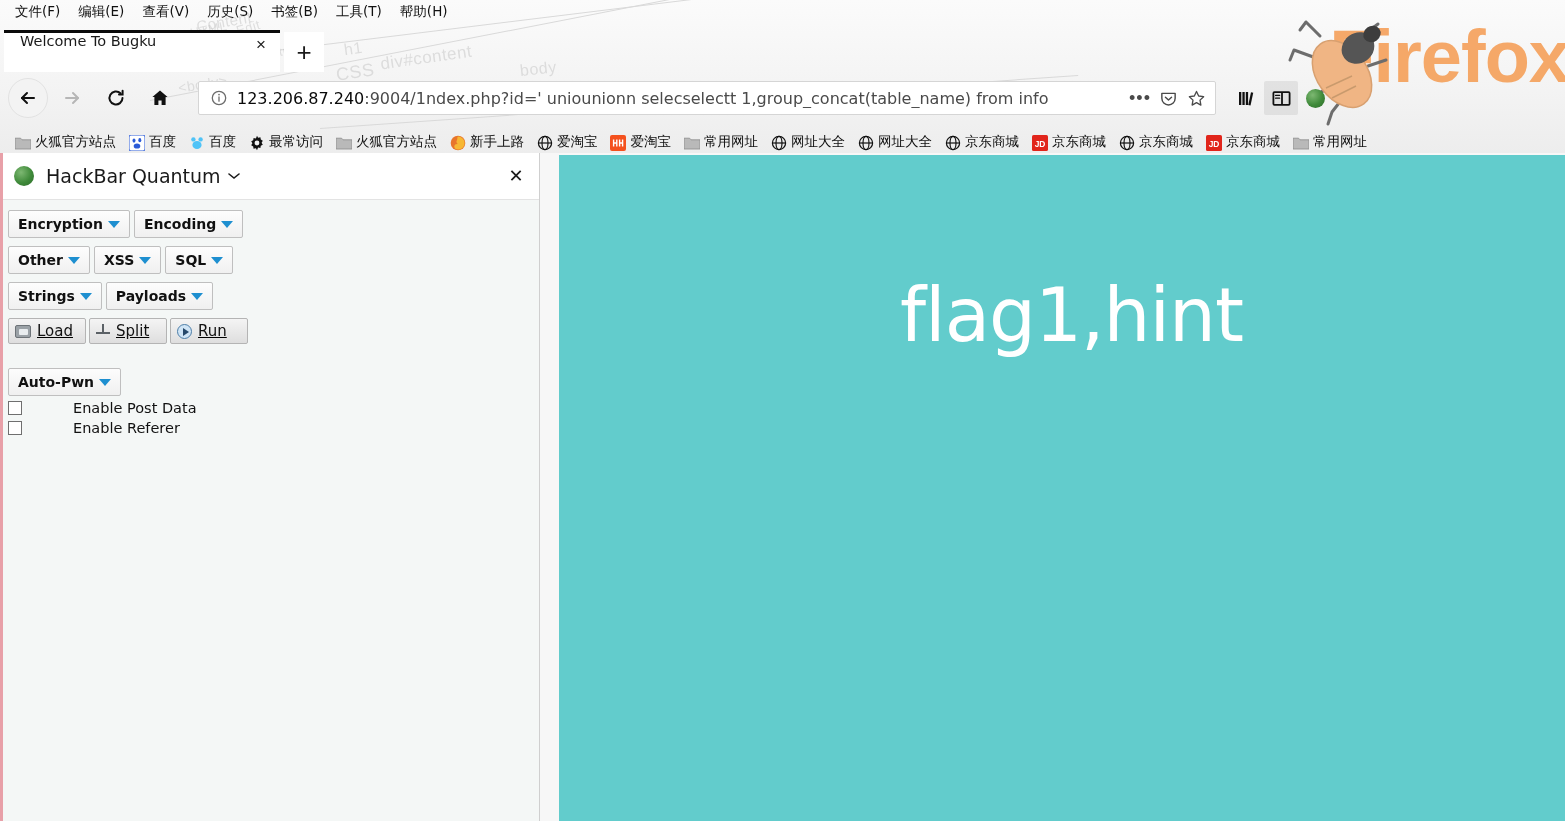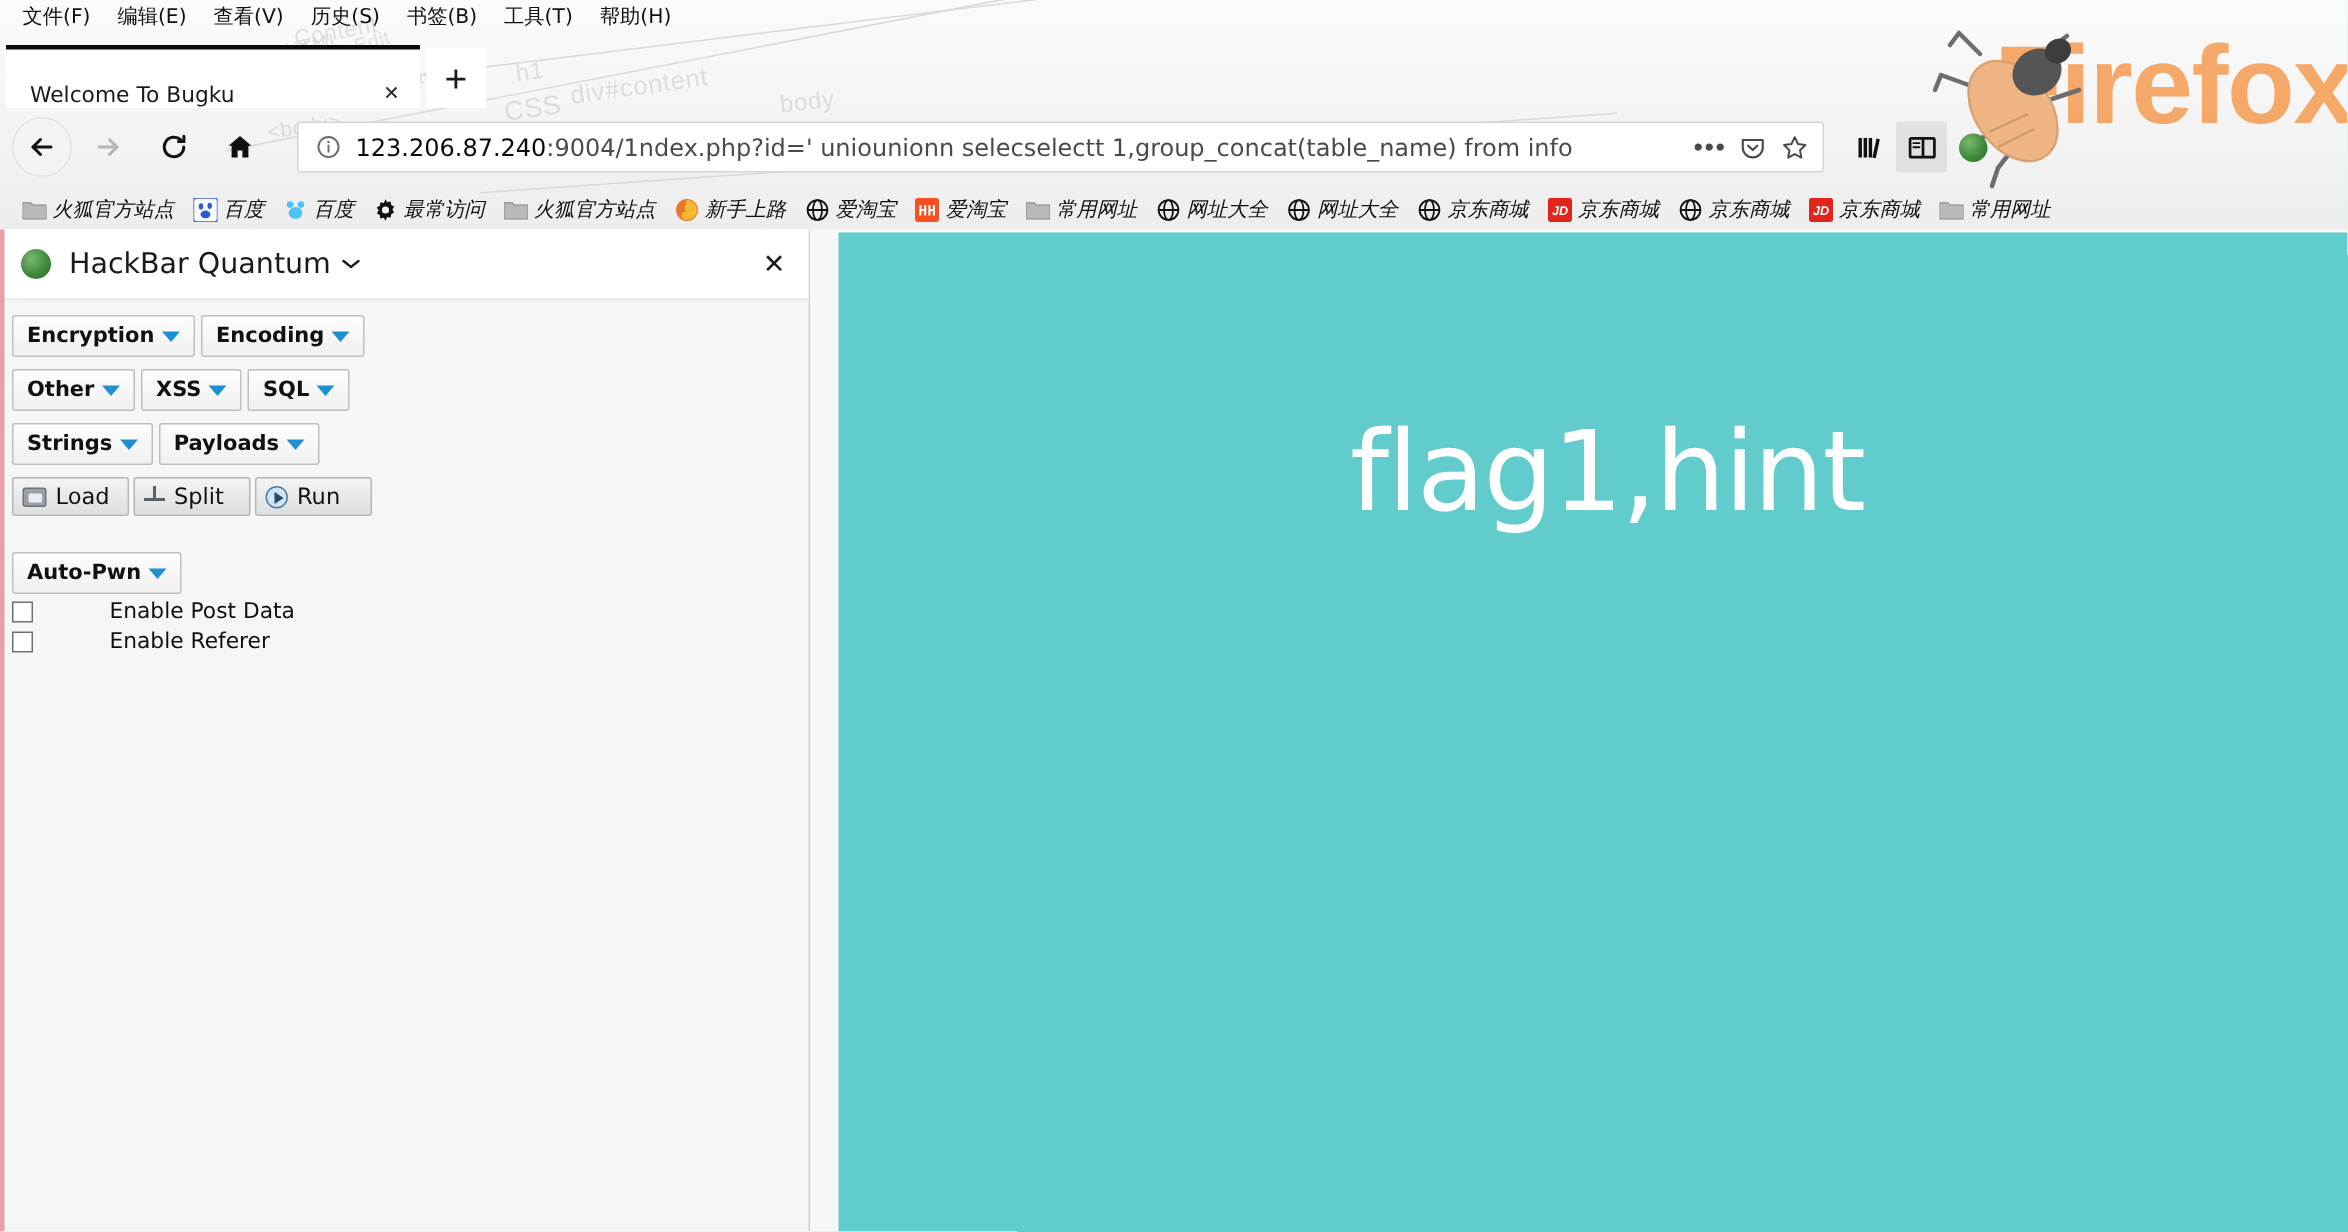--- a/index.html
+++ b/index.html
@@ -73,21 +73,21 @@
   .tabstrip {
     position: absolute; left: 0; top: 30px;
     height: 42px; width: 100%;
     z-index: 5;
   }
   .tab {
     position: absolute; left: 4px; top: 0;
     width: 276px; height: 42px;
     background: #ffffff;
     border-top: 3px solid #0a0a0a;
-    display: flex; align-items: flex-end;
+    display: flex; align-items: flex-start;
     padding: 0 8px 0 16px;
   }
   .tab-title {
     flex: 1;
     font-size: 14.5px;
     color: #1a1a1a;
     white-space: nowrap; overflow: hidden; text-overflow: ellipsis;
     font-family: "DejaVu Sans", sans-serif;
   }
   .tab-close {
@@ -164,28 +164,27 @@
   
   .bookmarks {
     position: absolute; left: 0; top: 126px;
     height: 27px; width: 100%;
     display: flex; align-items: center;
     padding-left: 8px;
     overflow: hidden;
     z-index: 5;
   }
   .bm {
-    display: flex; align-items: center;
+    display: flex; align-items: flex-end;
     padding: 0 6px;
     height: 23px;
     white-space: nowrap;
     font-size: 13.5px;
     color: #0f0f0f;
     font-family: "DejaVu Sans", sans-serif;
-    font-style: italic;
   }
   .bm .bmi {
     width: 17px; height: 17px;
     margin-right: 4px;
     flex: 0 0 17px;
     display: flex; align-items: center; justify-content: center;
   }
 
   
   .content {
@@ -256,21 +255,21 @@
     font-family: "DejaVu Sans", sans-serif;
     white-space: nowrap;
   }
   .hb-btn .dn {
     display: inline-block;
     width: 0; height: 0;
     border-left: 6px solid transparent;
     border-right: 6px solid transparent;
     border-top: 7px solid #1e8fd0;
   }
-  .lsr-row { display: flex; gap: 3px; margin-bottom: 1px; }
+  .lsr-row { display: flex; gap: 3px; margin-bottom: 1px; text-decoration: underline; }
   .lsr {
     background: linear-gradient(180deg,#f4f4f4 0%, #dedede 100%);
     border: 1px solid #b4b4b4;
     border-radius: 2px;
     height: 26px;
     min-width: 78px;
     padding: 0 10px 0 6px;
     display: inline-flex; align-items: center; gap: 6px;
     font-size: 15px; color: #111;
     font-family: "DejaVu Sans", sans-serif;

